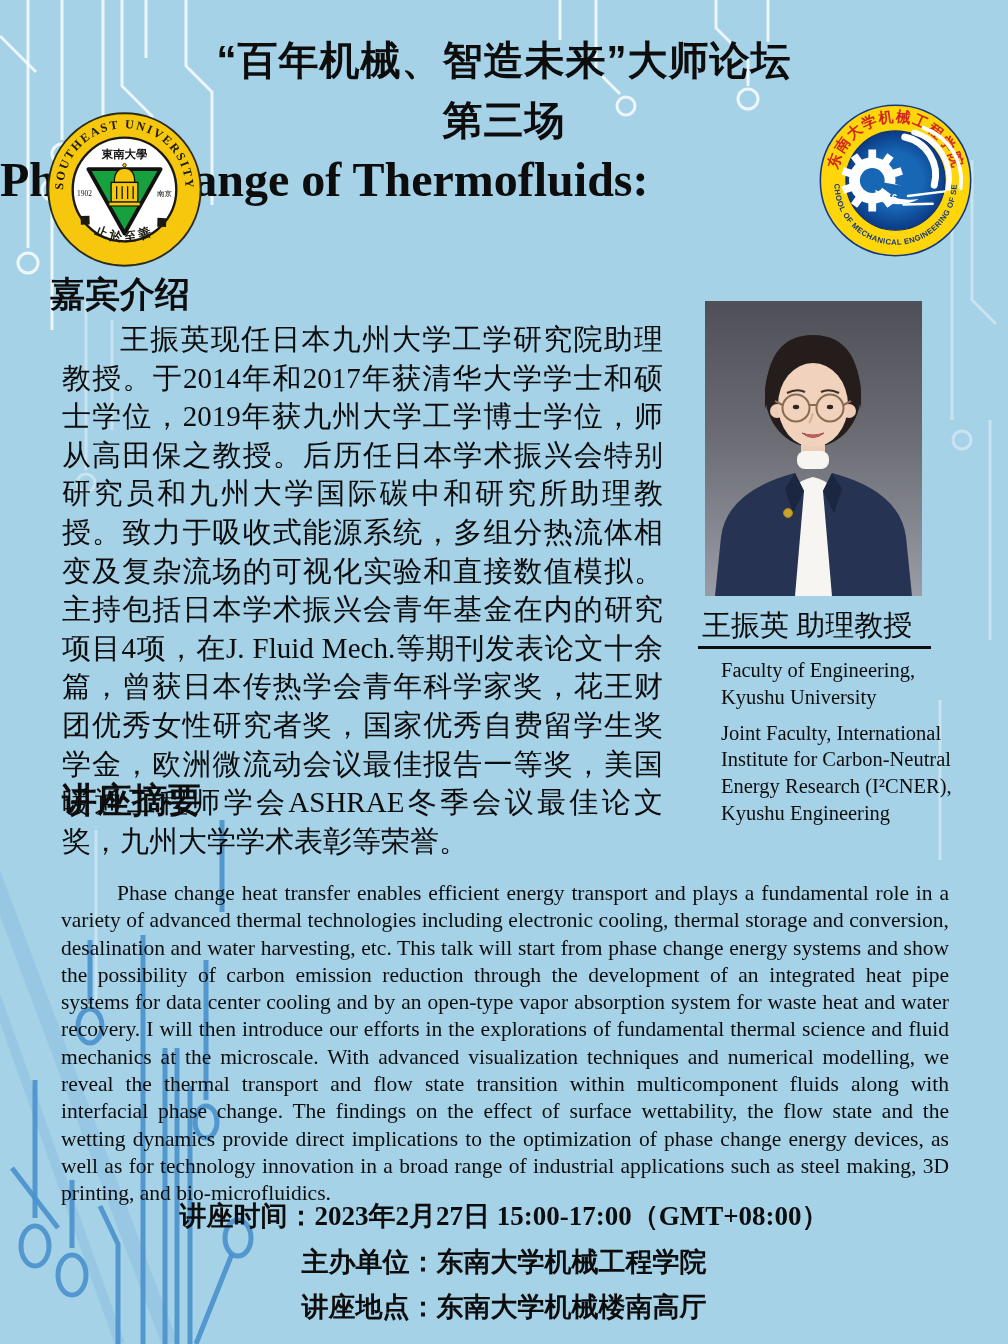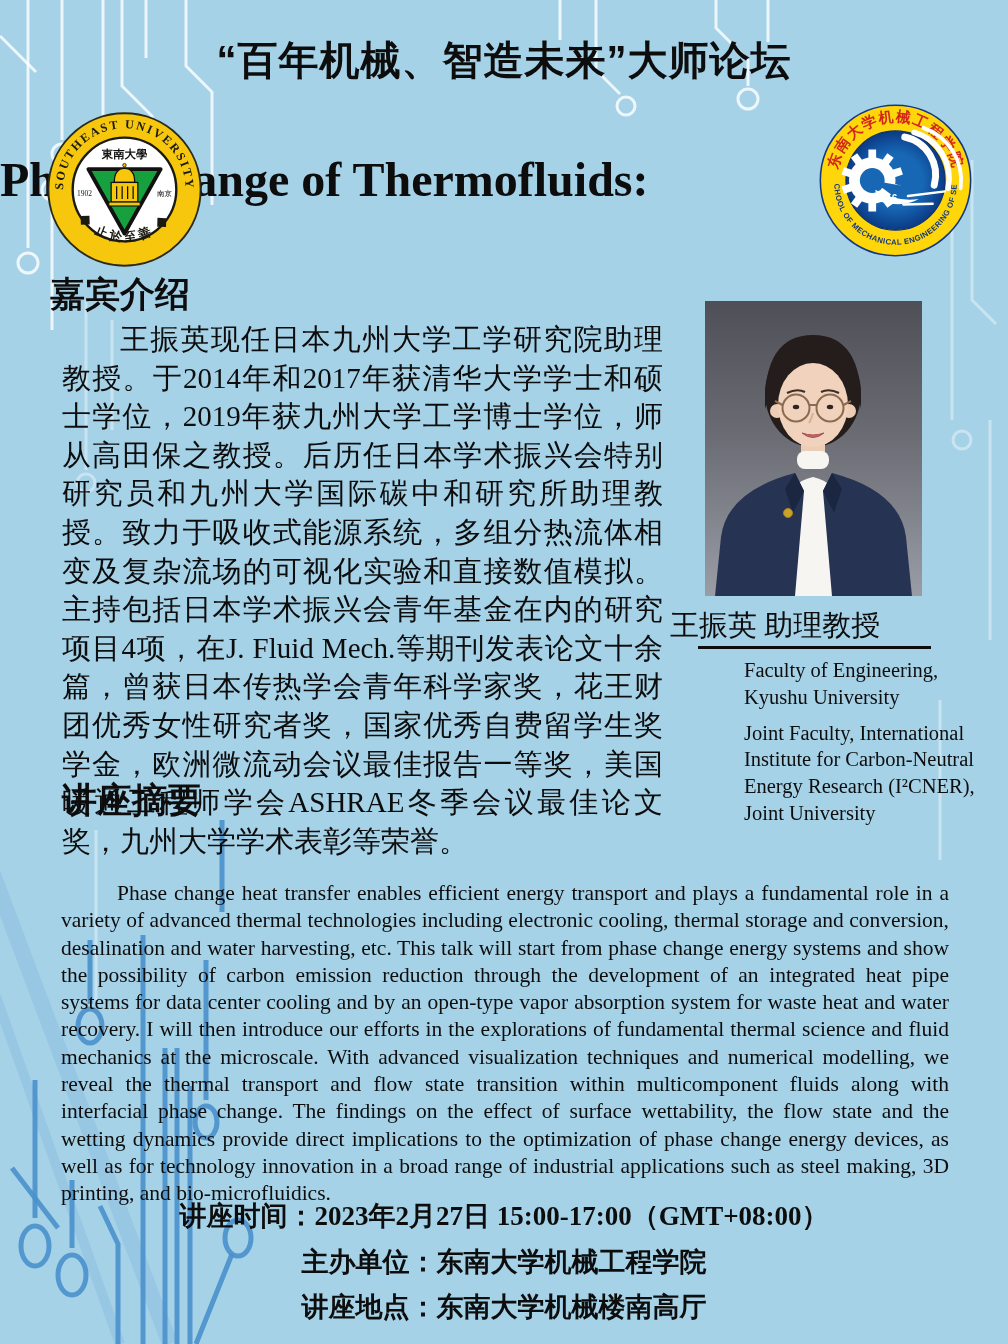--- a/index.html
+++ b/index.html
@@ -17,23 +17,23 @@
 
   .section-heading{font-family:"Liberation Sans",sans-serif;font-weight:700;
     color:#0d0d0d;font-size:35px;line-height:40px;}
   .h-guest{left:50px;top:274px;}
   .h-abstract{left:62px;top:780px;text-align:center;}
 
   .bio{left:62px;top:320px;width:601px;font-size:29px;line-height:38.6px;
     text-align:justify;text-indent:58px;color:#0d0d0d;}
 
   .photo{left:705px;top:301px;width:217px;height:295px;}
-  .caption{left:650px;top:606px;width:250px;text-align:center;font-size:29px;color:#0d0d0d;}
+  .caption{left:682px;top:606px;width:250px;text-align:center;font-size:29px;color:#0d0d0d;}
   .caption-rule{left:698px;top:646px;width:233px;height:3px;background:#0d0d0d;}
-  .affil{left:744px;top:657px;width:254px;font-size:20.5px;line-height:26.8px;color:#0d0d0d;}
+  .affil{left:721px;top:657px;width:254px;font-size:20.5px;line-height:26.8px;color:#0d0d0d;}
   .affil p{margin:0 0 9px 0;}
 
   .abstract{left:61px;top:841px;width:888px;font-size:21.5px;line-height:27.3px;
     text-align:justify;text-indent:56px;color:#0d0d0d;margin-top:39px;}
 
   .footer{left:0;top:1194px;width:1008px;text-align:center;font-size:27px;
     line-height:45.5px;color:#0d0d0d;font-weight:bold;}
 </style>
 </head>
 <body>
@@ -95,20 +95,21 @@
       <path d="M12,1168 L58,1228"></path>
       <path d="M100,1206 L118,1244 V1344"></path>
       <ellipse cx="238" cy="1238" rx="13" ry="18"></ellipse>
         <path d="M232,1254 L196,1344"></path>
       <path d="M222,820 V912"></path>
     </g>
   </svg>
 
   <div class="layer title-cn">
     <div>“百年机械、智造未来”大师论坛</div>
+    <div>第三场</div>
   </div>
   <div class="layer title-en">
     <div>Phase Change of Thermofluids:</div>
   </div>
 
   <svg class="layer" style="left:46px;top:111px;" width="157" height="157" viewBox="0 0 200 200">
     <circle cx="100" cy="100" r="97" fill="#f6c70c" stroke="#2a2a1a" stroke-width="2.5"></circle>
     <circle cx="100" cy="100" r="66" fill="#ffffff" stroke="#1a1a12" stroke-width="3"></circle>
     <defs>
       <path id="seuTop" d="M 22,100 A 78,78 0 0 1 178,100"></path>
@@ -216,21 +217,21 @@
       <ellipse cx="125" cy="106" rx="3.2" ry="2.2" fill="#2f2420"></ellipse>
       <path d="M108,112 Q106,119 104,122" stroke="#d8ae92" stroke-width="2" fill="none"></path>
       <path d="M97,132 Q108,141 119,132 Q108,136 97,132 Z" fill="#c4696a" stroke="#a84f50" stroke-width="1"></path>
     </g>
   </svg>
 
   <div class="layer caption">王振英 助理教授</div>
   <div class="layer caption-rule"></div>
   <div class="layer affil">
     <p>Faculty of Engineering, Kyushu University</p>
-    <p>Joint Faculty, International Institute for Carbon-Neutral Energy Research (I²CNER), Joint University</p>
+    <p>Joint Faculty, International Institute for Carbon-Neutral Energy Research (I²CNER), Kyushu Engineering</p>
   </div>
 
   <div class="layer section-heading h-abstract">讲座摘要</div>
   <div class="layer abstract">Phase change heat transfer enables efficient energy transport and plays a fundamental role in a variety of advanced thermal technologies including electronic cooling, thermal storage and conversion, desalination and water harvesting, etc. This talk will start from phase change energy systems and show the possibility of carbon emission reduction through the development of an integrated heat pipe systems for data center cooling and by an open-type vapor absorption system for waste heat and water recovery. I will then introduce our efforts in the explorations of fundamental thermal science and fluid mechanics at the microscale. With advanced visualization techniques and numerical modelling, we reveal the thermal transport and flow state transition within multicomponent fluids along with interfacial phase change. The findings on the effect of surface wettability, the flow state and the wetting dynamics provide direct implications to the optimization of phase change energy devices, as well as for technology innovation in a broad range of industrial applications such as steel making, 3D printing, and bio-microfluidics.</div>
 
   <div class="layer footer">
     <div><span>讲座时间：</span><span>2023年2月27日 15:00-17:00（GMT+08:00）</span></div>
     <div><span>主办单位：</span><span>东南大学机械工程学院</span></div>
     <div><span>讲座地点：</span><span>东南大学机械楼南高厅</span></div>
   </div>

